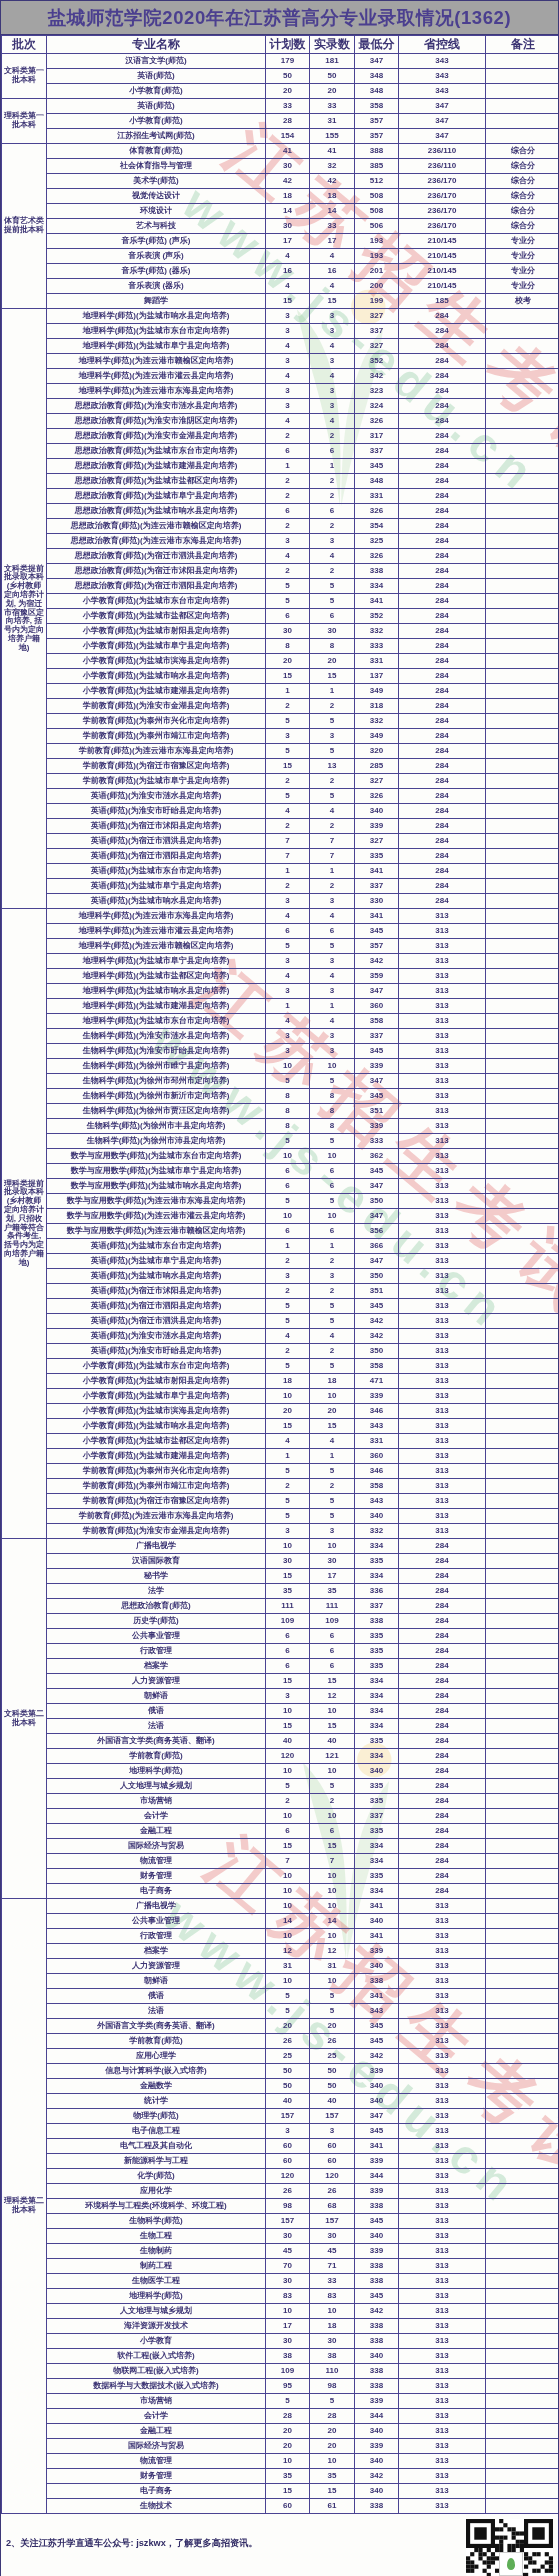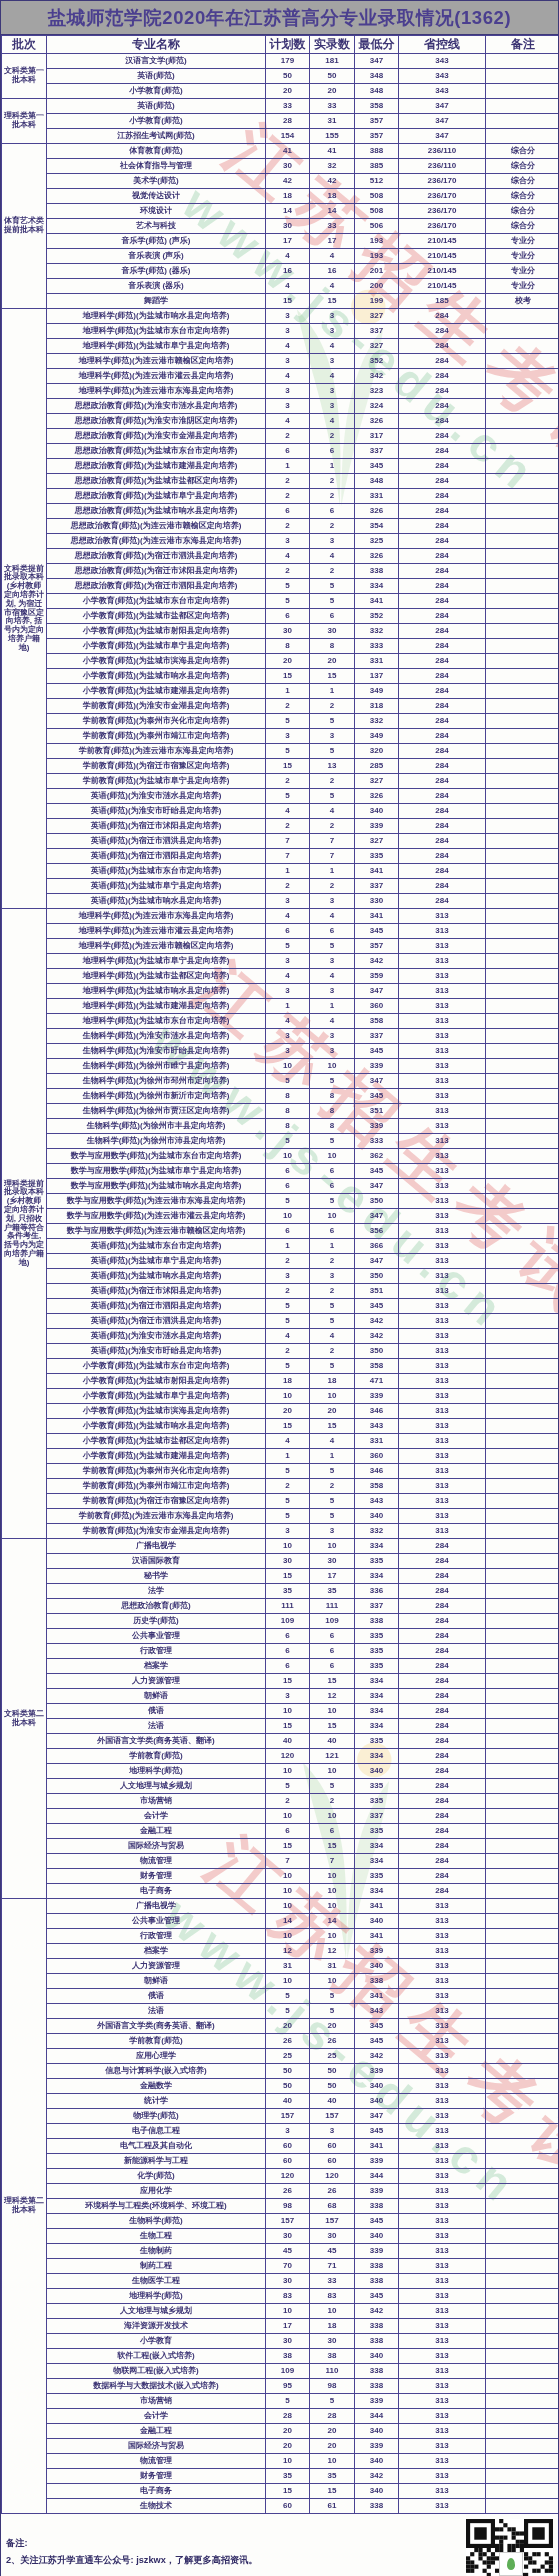--- a/index.html
+++ b/index.html
@@ -1396,21 +1396,20 @@
           <td>61</td>
           <td>338</td>
           <td>313</td>
           <td></td>
         </tr>
       </tbody>
   </table>
 
   <div class="footer">
     <div class="notes">
-      <div class="note-label">备注:</div>
       <div>2、关注江苏升学直通车公众号: jszkwx，了解更多高招资讯。</div>
     </div>
     <div class="qr-wrap">
       <svg id="qr-svg" width="87" height="87" viewBox="0 0 142 142">
           <rect width="142" height="142" fill="#ffffff"></rect>
           <rect x="54.1" y="0.0" width="6.8" height="6.8" fill="#111111"></rect>
           <rect x="60.9" y="6.8" width="6.8" height="6.8" fill="#111111"></rect>
           <rect x="47.3" y="13.5" width="6.8" height="6.8" fill="#111111"></rect>
           <rect x="54.1" y="13.5" width="6.8" height="6.8" fill="#111111"></rect>
           <rect x="67.6" y="13.5" width="6.8" height="6.8" fill="#111111"></rect>

